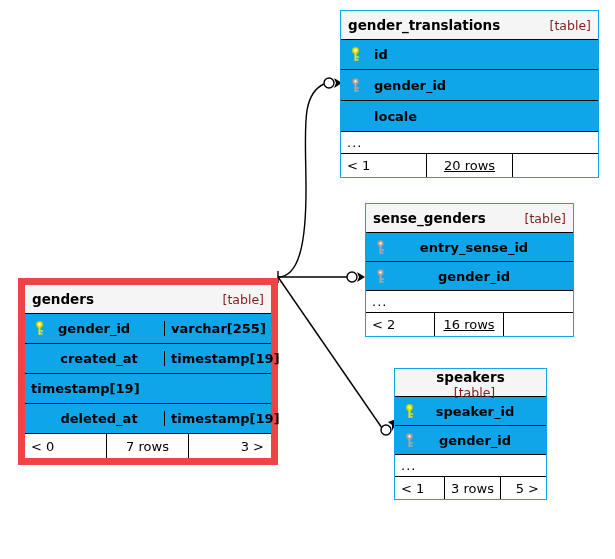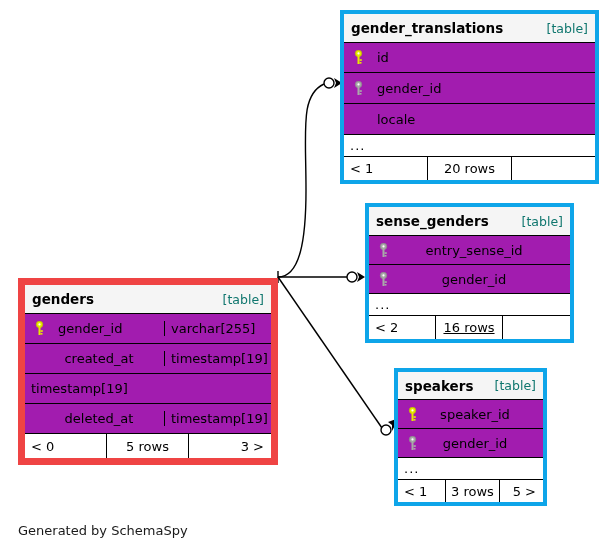--- a/index.html
+++ b/index.html
@@ -33,50 +33,51 @@
     z-index: 1;
   }
 
   
   .table-node {
     position: absolute;
     background: #ffffff;
     box-sizing: border-box;
     z-index: 2;
   }
-  .table-node.thin  { border: 4px solid #0ea5e9; }
+  .table-node.thin  { border: 1px solid #0ea5e9; }
   .table-node.thick { border: 7px solid #ef4444; margin-top: 48px; }
 
   .tbl-header {
     display: flex;
     align-items: center;
     justify-content: space-between;
     background: #f5f5f5;
     border-bottom: 1px solid #000000;
     box-sizing: border-box;
     padding: 0 7px;
   }
   .tbl-name {
     font-weight: bold;
     font-size: 13.5px;
     white-space: nowrap;
   }
   .tbl-kind {
     font-size: 12.5px;
-    color: #0f766e;
+    color: #7f1d1d;
     white-space: nowrap;
     padding-left: 8px;
   }
 
   .tbl-row {
     display: flex;
     align-items: center;
     border-bottom: 1px solid #000000;
     box-sizing: border-box;
-    background: #a21caf;
+    background: #0ea5e9;
+    font-weight: bold;
   }
 
   .col-left {
     display: flex;
     align-items: center;
     flex: 1 1 auto;
     min-width: 0;
     box-sizing: border-box;
     padding-left: 6px;
     overflow: hidden;
@@ -223,21 +224,21 @@
       <div class="col-left">
         <span class="key-slot"></span>
         <span class="col-name leftish">locale</span>
       </div>
     </div>
 
     <div class="tbl-ellipsis" style="height:22px;">...</div>
 
     <div class="tbl-footer" style="height:23px;">
       <div class="foot-cell left foot-sep" style="width:86px;">&lt; 1</div>
-      <div class="foot-cell center foot-sep" style="width:86px;">20 rows</div>
+      <div class="foot-cell center foot-sep" style="width:86px;text-decoration:underline;">20 rows</div>
       <div class="foot-cell right" style="width:85px;"></div>
     </div>
   </div>
 
   <div class="table-node thin" style="left:365px; top:203px; width:209px;">
     <div class="tbl-header" style="height:29px;">
       <span class="tbl-name">sense_genders</span>
       <span class="tbl-kind">[table]</span>
     </div>
 
@@ -317,27 +318,27 @@
     <div class="tbl-row" style="height:30px;">
       <div class="col-left split" style="flex:0 0 140px;">
         <span class="key-slot"></span>
         <span class="col-name centered">deleted_at</span>
       </div>
       <div class="col-type" style="flex:1 1 auto;">timestamp[19]</div>
     </div>
 
     <div class="tbl-footer" style="height:24px;">
       <div class="foot-cell left foot-sep" style="width:85px;">&lt; 0</div>
-      <div class="foot-cell center foot-sep" style="width:84px;">5 rows</div>
+      <div class="foot-cell center foot-sep" style="width:84px;">7 rows</div>
       <div class="foot-cell right" style="width:85px;">3 &gt;</div>
     </div>
   </div>
 
   <div class="table-node thin" style="left:394px; top:368px; width:153px;">
-    <div class="tbl-header" style="height:28px;">
+    <div class="tbl-header" style="height:28px;flex-direction:column;">
       <span class="tbl-name">speakers</span>
       <span class="tbl-kind">[table]</span>
     </div>
 
     <div class="tbl-row" style="height:29px;">
       <div class="col-left">
         <span class="key-slot">
           <svg width="9" height="15" viewBox="0 0 9 15">
             <circle cx="4.5" cy="3.4" r="3.2" fill="#e8e800" stroke="#b9b900" stroke-width="0.8"></circle>
             <circle cx="4.5" cy="3.4" r="1.1" fill="#ffffff"></circle>
@@ -367,15 +368,14 @@
 
     <div class="tbl-ellipsis" style="height:22px;">...</div>
 
     <div class="tbl-footer" style="height:22px;">
       <div class="foot-cell left foot-sep" style="width:50px;">&lt; 1</div>
       <div class="foot-cell center foot-sep" style="width:56px;">3 rows</div>
       <div class="foot-cell right" style="width:45px;">5 &gt;</div>
     </div>
   </div>
 
-  <div id="caption">Generated by SchemaSpy</div>
 
 </div>
 
 </body></html>

